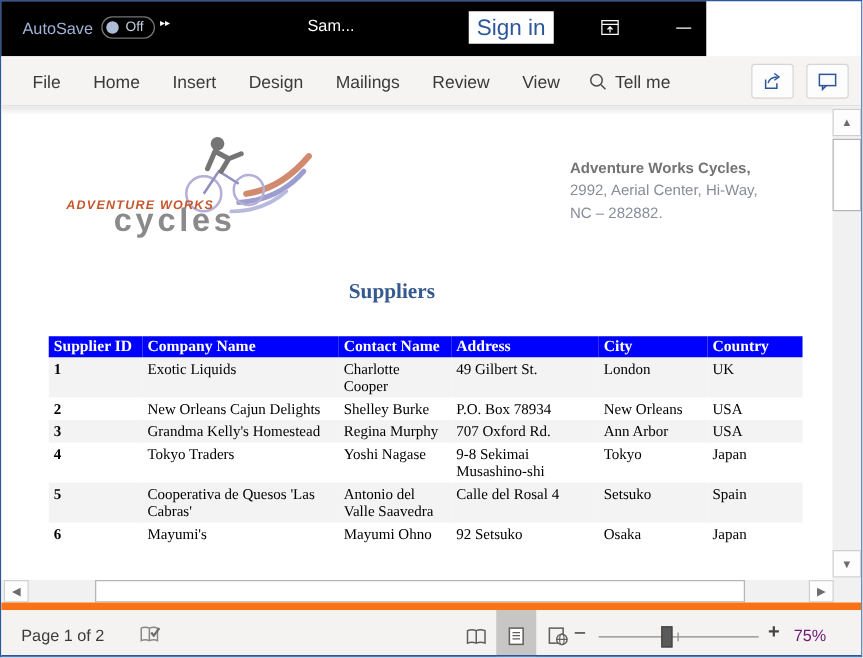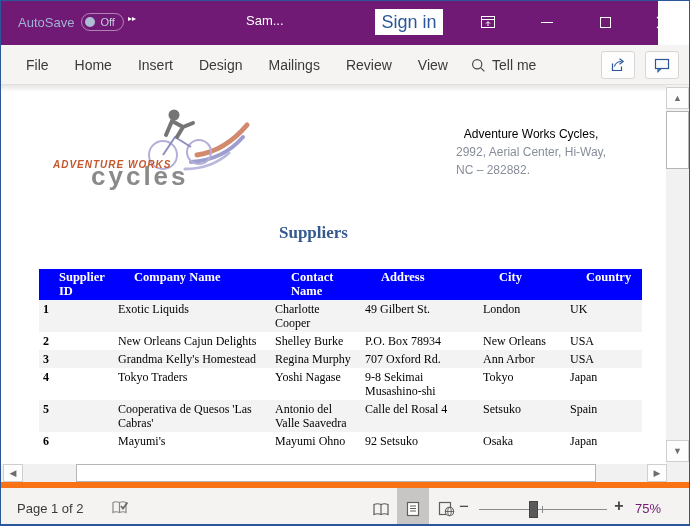--- a/index.html
+++ b/index.html
@@ -1,20 +1,20 @@
 <!DOCTYPE html>
 <html><head>
 <meta charset="utf-8">
 <style>
   * { margin:0; padding:0; box-sizing:border-box; }
   html,body { width:690px; height:526px; font-family:"Liberation Sans", sans-serif; background:#fff; }
   .window { position:relative; width:690px; height:526px; border:1px solid #2b579a; overflow:hidden; background:#fff; }
 
   
-  .titlebar { position:absolute; left:-1px; top:-1px; width:658px; height:45px; background:#701a75; }
+  .titlebar { position:absolute; left:-1px; top:-1px; width:565px; height:45px; background:#000000; }
   .autosave { position:absolute; left:18px; top:13px; display:flex; align-items:center; gap:7px; }
   .as-label { color:#9fb3d6; font-size:13px; }
   .pill { display:inline-flex; align-items:center; gap:5px; border:1px solid rgba(255,255,255,.45); border-radius:9px; height:18px; padding:0 8px 0 3px; cursor:pointer; }
   .knob { width:10px; height:10px; border-radius:50%; background:#aebcd6; display:inline-block; }
   .pill .off { color:#c3cede; font-size:11px; }
   .qat-overflow { position:absolute; left:128px; top:14px; color:#fff; font-size:8px; letter-spacing:0px; cursor:pointer; }
   .doc-title { position:absolute; left:246px; top:13px; color:#fff; font-size:13px; }
   .signin { position:absolute; left:375px; top:9px; width:68px; height:26px; background:#fff; border:none; color:#2b579a; font-size:18px; font-family:Liberation Sans, sans-serif; cursor:pointer; }
   .winbtn { position:absolute; top:0; width:40px; height:44px; display:flex; align-items:center; justify-content:center; cursor:pointer; }
   .winbtn svg { display:block; }
@@ -32,26 +32,26 @@
   
   .docarea { position:absolute; left:0; top:84px; width:688px; height:379px; background:#fff; overflow:hidden; }
   .doc-shadow { position:absolute; left:0; top:0; width:100%; height:7px; background:linear-gradient(rgba(0,0,0,.10), rgba(0,0,0,0)); pointer-events:none; }
 
   .logo { position:absolute; left:46px; top:22px; width:210px; height:90px; cursor:default; }
   .brand-top { position:absolute; left:6px; top:52px; color:#c5572e; font-size:10px; font-weight:bold; font-style:italic; letter-spacing:1px; white-space:nowrap; }
   .brand-bottom { position:absolute; left:44px; top:56px; color:#8a8a8a; font-size:26px; font-weight:bold; letter-spacing:3px; line-height:26px; }
   .cyclist { position:absolute; left:78px; top:-4px; }
 
   .address { position:absolute; left:455px; top:40px; font-size:12px; line-height:18px; color:#878d99; }
-  .address .bold { font-weight:normal; color:#000000;text-align:center; }
+  .address .bold { font-weight:bold; color:#737373; }
 
   .doc-heading { position:absolute; left:0; top:138px; width:625px; text-align:center; font-family:"Liberation Serif", serif; font-weight:bold; font-size:17px; color:#33598e; }
 
   table.suppliers { position:absolute; left:38px; top:184px; width:603px; border-collapse:collapse; table-layout:fixed; font-family:"Liberation Serif", serif; font-size:12px; color:#000; }
-  table.suppliers th { background:#0000fe; color:#fff; font-weight:bold; text-align:left; vertical-align:top; padding:1px 4px 2px 20px; line-height:14px; font-size:12.5px; }
+  table.suppliers th { background:#0000fe; color:#fff; font-weight:bold; text-align:left; vertical-align:top; padding:1px 4px 2px 4px; line-height:14px; font-size:12.5px; }
   table.suppliers td { vertical-align:top; padding:2px 4px 2px 4px; line-height:14px; }
   table.suppliers tbody tr:nth-child(odd) { background:#f3f3f3; }
   table.suppliers td.id-cell { font-weight:bold; }
   .c0{width:75px}.c1{width:157px}.c2{width:90px}.c3{width:118px}.c4{width:87px}.c5{width:76px}
 
   
   .vscroll { position:absolute; right:0; top:0; width:23px; height:379px; background:#f1f1f1; }
   .sbtn { position:absolute; left:0; width:23px; height:22px; background:#fdfdfd; border:1px solid #cfcfcf; color:#6d6d6d; font-size:9px; display:flex; align-items:center; justify-content:center; cursor:pointer; }
   .v-up { top:2px; }
   .v-down { bottom:2px; }

